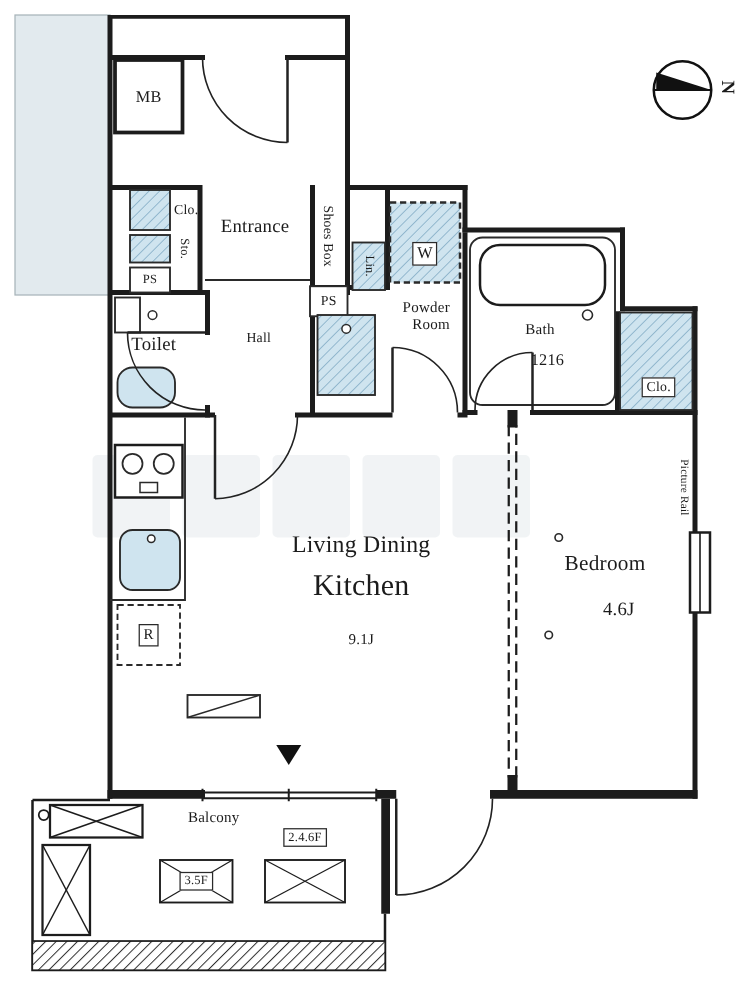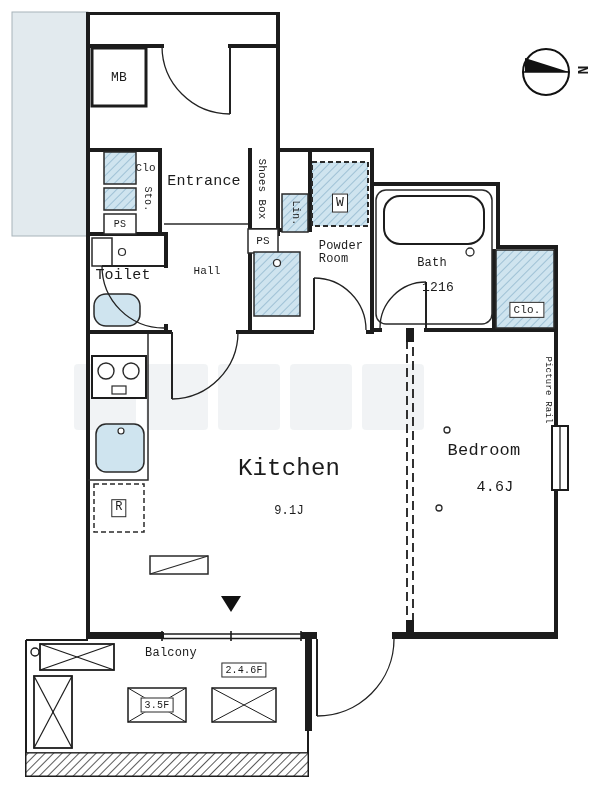--- a/index.html
+++ b/index.html
@@ -1,22 +1,22 @@
 <!DOCTYPE html>
 <html><head>
 <meta charset="utf-8">
 <style>
   html,body{margin:0;padding:0;background:#ffffff}
   .canvas{position:relative;width:600px;height:800px;background:#ffffff;
-          font-family:Liberation Mono, monospace;color:#1b1b1b;overflow:hidden}
+          font-family:Liberation Serif, serif;color:#1b1b1b;overflow:hidden}
   .plan-svg{position:absolute;left:0;top:0}
   .lbl{position:absolute;transform:translate(-50%,-50%);white-space:nowrap;line-height:1.1;letter-spacing:.2px}
   .vert{writing-mode:vertical-rl}
   .chip{background:#ffffff;border:1px solid #2a2a2a;padding:0 3px;line-height:1.3}
-  .two-line{text-align:left}
+  .two-line{text-align:right}
   .two-line span{display:block}
   .bold{font-weight:bold}
 </style>
 </head>
 <body>
 
 <div class="canvas">
 
   <svg class="plan-svg" width="600" height="800" viewBox="0 0 600 800">
     <defs>
@@ -261,20 +261,21 @@
     <span>Room</span>
   </div>
 
   <div class="lbl" style="left:123px;top:276px;font-size:15px">Toilet</div>
   <div class="lbl" style="left:207px;top:271px;font-size:11px">Hall</div>
   <div class="lbl" style="left:432px;top:264px;font-size:12px">Bath</div>
   <div class="lbl" style="left:438px;top:288px;font-size:13px">1216</div>
   <div class="lbl chip" style="left:527px;top:310px;font-size:11px">Clo.</div>
   <div class="lbl vert" style="left:547px;top:390px;font-size:9px">Picture Rail</div>
 
+  <div class="lbl" style="left:289px;top:437px;font-size:19px">Living Dining</div>
   <div class="lbl" style="left:289px;top:469px;font-size:24px">Kitchen</div>
   <div class="lbl" style="left:289px;top:512px;font-size:12px">9.1J</div>
 
   <div class="lbl" style="left:484px;top:451px;font-size:17px">Bedroom</div>
   <div class="lbl" style="left:495px;top:488px;font-size:15px">4.6J</div>
 
   <div class="lbl chip" style="left:119px;top:508px;font-size:12px">R</div>
 
   <div class="lbl" style="left:171px;top:654px;font-size:12px">Balcony</div>
   <div class="lbl chip" style="left:157px;top:705px;font-size:10px">3.5F</div>

